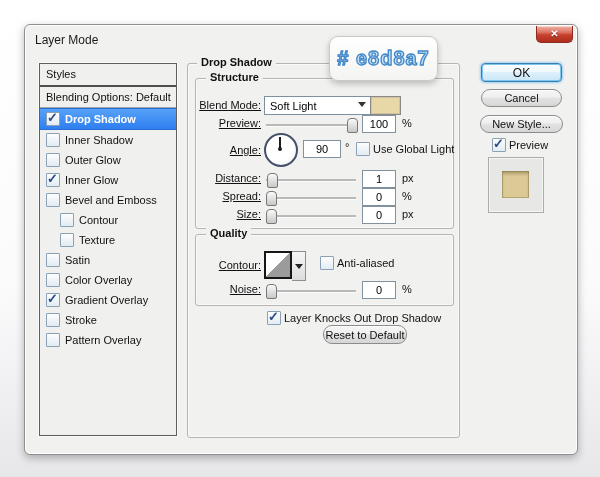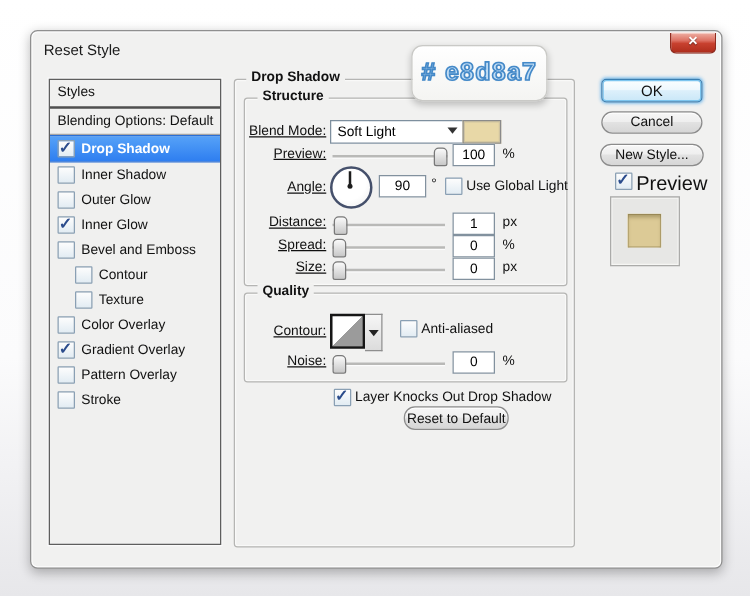--- a/index.html
+++ b/index.html
@@ -76,41 +76,41 @@
   
   .btn{position:absolute;display:flex;align-items:center;justify-content:center;
     font-size:11px;color:#111;background:linear-gradient(#f6f6f6,#efefef 45%,#e2e2e2 50%,#d6d6d6);
     border:1px solid #8c8c8c;border-radius:9px;
     box-shadow:inset 0 1px 0 rgba(255,255,255,.85);cursor:pointer;}
   .btn.default{border:1px solid #3a7fb2;border-radius:4px;
     background:linear-gradient(#fbfeff,#eef8fd 45%,#ddf0fb 50%,#c9e7f8);
     box-shadow:0 0 3px rgba(70,165,235,.95), inset 0 0 0 1px #7cc5ef;font-size:12px;}
 
   
-  .preview-label{position:absolute;font-size:16px;color:#111;}
+  .preview-label{position:absolute;font-size:11px;color:#111;}
   .preview-box{position:absolute;left:463px;top:132px;width:54px;height:54px;
     background:#e7e7e5;border:1px solid #ababa9;box-shadow:inset 0 0 0 1px #f6f6f4;}
   .preview-inner{position:absolute;left:13px;top:13px;width:27px;height:27px;
     box-shadow:inset 0 3px 3px rgba(90,75,30,.35), inset 0 0 0 1px rgba(120,105,55,.35);}
 
   
   .hex-tooltip{position:absolute;left:304px;top:11px;width:107px;height:43px;z-index:20;
     background:linear-gradient(#ffffff,#f4f4f2);border:1px solid #c9c9c6;border-radius:9px;
     box-shadow:0 3px 6px rgba(0,0,0,.22);display:flex;align-items:center;justify-content:center;}
   .hex-text{font-size:20px;font-weight:bold;letter-spacing:1px;color:#c3def5;
     -webkit-text-stroke:1.3px #4489c8;
     text-shadow:0 0 1px #4489c8;}
 </style>
 </head>
 <body>
 
 <div class="stage">
   <div class="dialog">
 
-    <div class="titlebar-text">Reset Style</div>
+    <div class="titlebar-text">Layer Mode</div>
     <div class="close-btn">
       <span class="close-x">✕</span>
     </div>
 
     <div class="styles-box">
       <div class="styles-header">Styles</div>
       <div class="blending-row">Blending Options: Default</div>
       <div id="styles-list">
           <div class="srow selected">
             <span class="cb checked"></span>
@@ -135,33 +135,37 @@
           <div class="srow indent">
             <span class="cb"></span>
             <span>Contour</span>
           </div>
           <div class="srow indent">
             <span class="cb"></span>
             <span>Texture</span>
           </div>
           <div class="srow">
             <span class="cb"></span>
+            <span>Satin</span>
+          </div>
+          <div class="srow">
+            <span class="cb"></span>
             <span>Color Overlay</span>
           </div>
           <div class="srow">
             <span class="cb checked"></span>
             <span>Gradient Overlay</span>
           </div>
           <div class="srow">
             <span class="cb"></span>
+            <span>Stroke</span>
+          </div>
+          <div class="srow">
+            <span class="cb"></span>
             <span>Pattern Overlay</span>
-          </div>
-          <div class="srow">
-            <span class="cb"></span>
-            <span>Stroke</span>
           </div>
         </div>
     </div>
 
     <div class="groupbox" style="left:162px;top:38px;width:271px;height:373px;"></div>
     <div class="grouplabel" style="left:172px;top:31px;">Drop Shadow</div>
 
     <div class="groupbox" style="left:170px;top:53px;width:257px;height:149px;"></div>
     <div class="grouplabel" style="left:181px;top:46px;">Structure</div>
 

